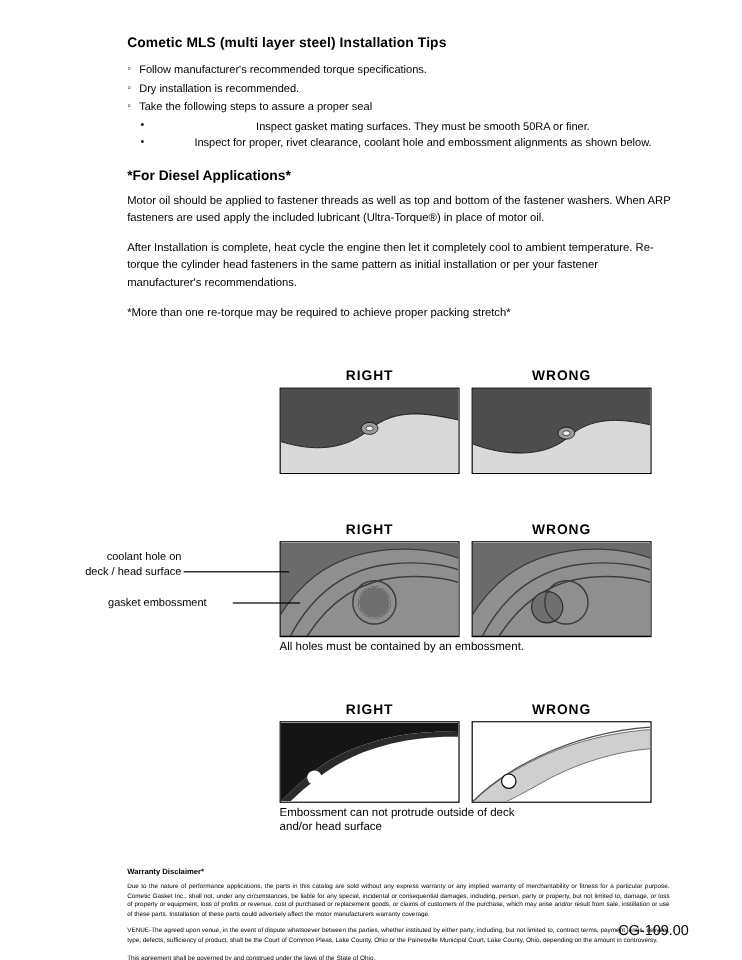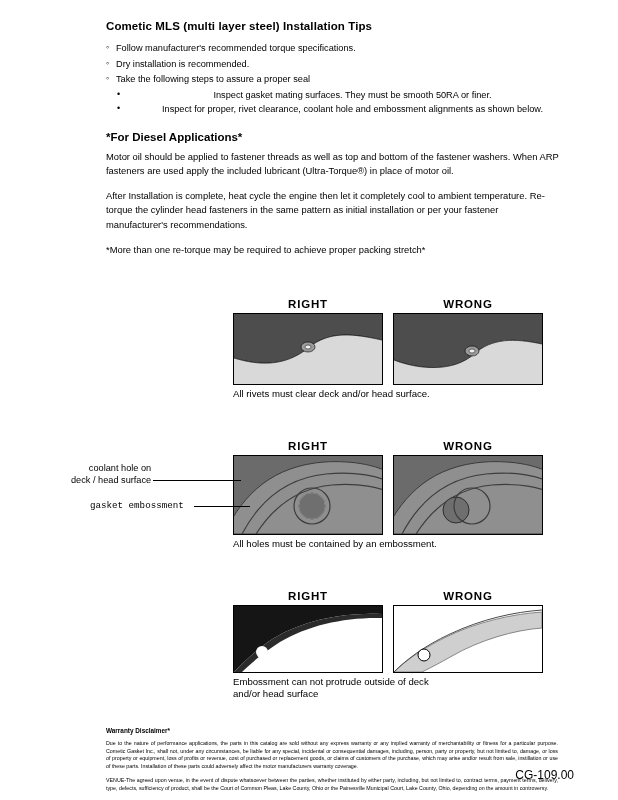--- a/index.html
+++ b/index.html
@@ -13,21 +13,21 @@
     font-family: "Liberation Sans", sans-serif;
     color: #000;
     position: relative;
     overflow: hidden;
   }
   .page {
     position: relative;
     width: 618px;
     height: 800px;
     box-sizing: border-box;
-    padding: 20px 40px 10px 40px;
+    padding: 30px 40px 10px 40px;
   }
   h1.title {
     font-size: 11.5px;
     font-weight: bold;
     margin: 0 0 9px 66px;
     letter-spacing: 0.1px;
   }
   .bullets {
     margin: 0 0 0 66px;
     padding: 0;
@@ -205,21 +205,20 @@
             <rect x="0" y="0" width="148" height="70" fill="#ffffff"></rect>
             <path d="M0,0 L148,0 L148,30 C120,24 98,24 80,40 C60,58 26,56 0,46 Z" fill="#4d4d4d"></path>
             <path d="M0,46 C26,56 60,58 80,40 C98,24 120,24 148,30 L148,70 L0,70 Z" fill="#d9d9d9"></path>
             <path d="M0,46 C26,56 60,58 80,40 C98,24 120,24 148,30" fill="none" stroke="#000" stroke-width="0.7"></path>
             <ellipse cx="78" cy="37" rx="7" ry="5" fill="#9a9a9a" stroke="#000" stroke-width="0.6"></ellipse>
             <ellipse cx="78" cy="37" rx="3" ry="2" fill="#efefef" stroke="#000" stroke-width="0.5"></ellipse>
           </svg>
         </div>
       </div>
     </div>
-    <div class="figcaption">All rivets must clear deck and/or head surface.</div>
 
     <div style="position:relative;margin-top:12px;">
       <div class="figrow">
         <div class="figcell">
           <div class="figlabel">RIGHT</div>
           <div class="figbox" style="height:80px;">
             <svg width="148" height="78" viewBox="0 0 148 78">
               <rect x="0" y="0" width="148" height="78" fill="#ffffff"></rect>
               <path d="M0,0 L148,0 L148,78 L0,78 Z" fill="#6b6b6b"></path>
               <path d="M-10,78 C10,36 40,10 90,6 C120,4 148,10 160,20 L160,78 Z" fill="#8f8f8f" stroke="#3a3a3a" stroke-width="1"></path>
@@ -246,21 +245,21 @@
           </div>
         </div>
       </div>
 
       <div class="callout" style="left:20px;top:22px;margin-left:11px;">
         <span>coolant hole on</span><br>
         <span>deck / head surface</span>
       </div>
       <div class="leader" style="left:113px;top:40px;width:88px;"></div>
 
-      <div class="callout" style="left:50px;top:60px;font-family:Liberation Mono, monospace;">
+      <div class="callout" style="left:50px;top:60px;">
         <span>gasket embossment</span>
       </div>
       <div class="leader" style="left:154px;top:66px;width:56px;"></div>
     </div>
     <div class="figcaption">All holes must be contained by an embossment.</div>
 
     <div style="margin-top:12px;">
       <div class="figrow">
         <div class="figcell">
           <div class="figlabel">RIGHT</div>

